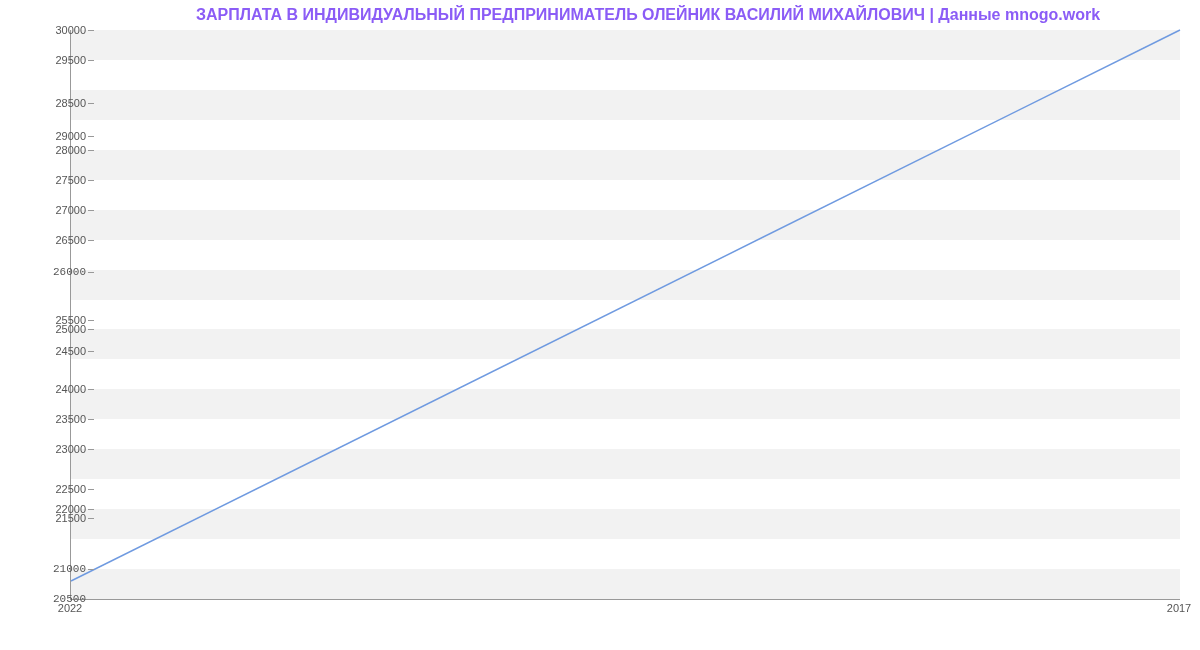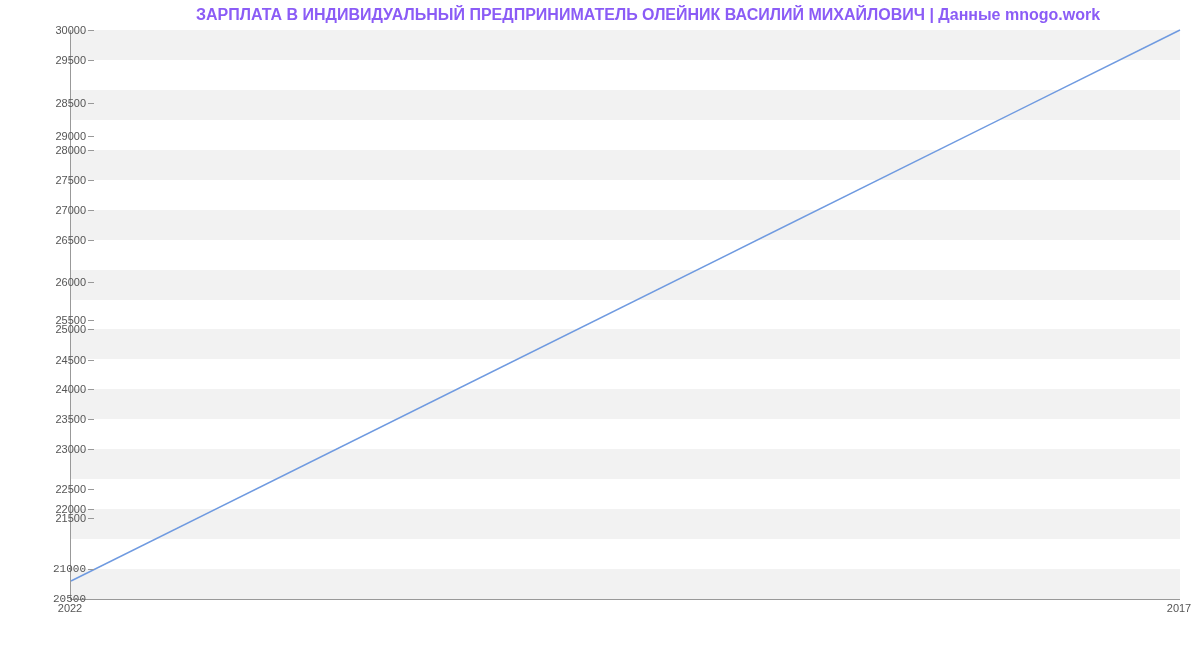--- a/index.html
+++ b/index.html
@@ -111,24 +111,24 @@
   </div>
 
 <div class="y-tick" style="top: 599px; font-family: Liberation Mono, monospace;">20500<span class="mark"></span></div>
     <div class="y-tick" style="top: 569.053px; font-family: Liberation Mono, monospace;">21000<span class="mark"></span></div>
     <div class="y-tick" style="top: 518px; text-align: right;">21500<span class="mark"></span></div>
     <div class="y-tick" style="top: 509.158px;">22000<span class="mark"></span></div>
     <div class="y-tick" style="top: 489px;">22500<span class="mark"></span></div>
     <div class="y-tick" style="top: 449.263px;">23000<span class="mark"></span></div>
     <div class="y-tick" style="top: 419.316px;">23500<span class="mark"></span></div>
     <div class="y-tick" style="top: 389.368px;">24000<span class="mark"></span></div>
-    <div class="y-tick" style="top: 360px; text-align: right;">24500<span class="mark"></span></div>
+    <div class="y-tick" style="top: 351px; text-align: right;">24500<span class="mark"></span></div>
     <div class="y-tick" style="top: 329.474px;">25000<span class="mark"></span></div>
     <div class="y-tick" style="top: 299.526px; margin-top: 20px;">25500<span class="mark"></span></div>
-    <div class="y-tick" style="top: 282px;">26000<span class="mark"></span></div>
+    <div class="y-tick" style="top: 272px; font-family: Liberation Mono, monospace;">26000<span class="mark"></span></div>
     <div class="y-tick" style="top: 239.632px;">26500<span class="mark"></span></div>
     <div class="y-tick" style="top: 209.684px;">27000<span class="mark"></span></div>
     <div class="y-tick" style="top: 179.737px;">27500<span class="mark"></span></div>
     <div class="y-tick" style="top: 149.789px;">28000<span class="mark"></span></div>
     <div class="y-tick" style="top: 103px;">28500<span class="mark"></span></div>
     <div class="y-tick" style="top: 89.8947px; margin-top: 46px;">29000<span class="mark"></span></div>
     <div class="y-tick" style="top: 59.9474px;">29500<span class="mark"></span></div>
     <div class="y-tick" style="top: 30px;">30000<span class="mark"></span></div>
     <div class="x-tick" style="left: 70px; text-align: center;">2022</div>
     <div class="x-tick" style="left: 1179px;">2017</div>

